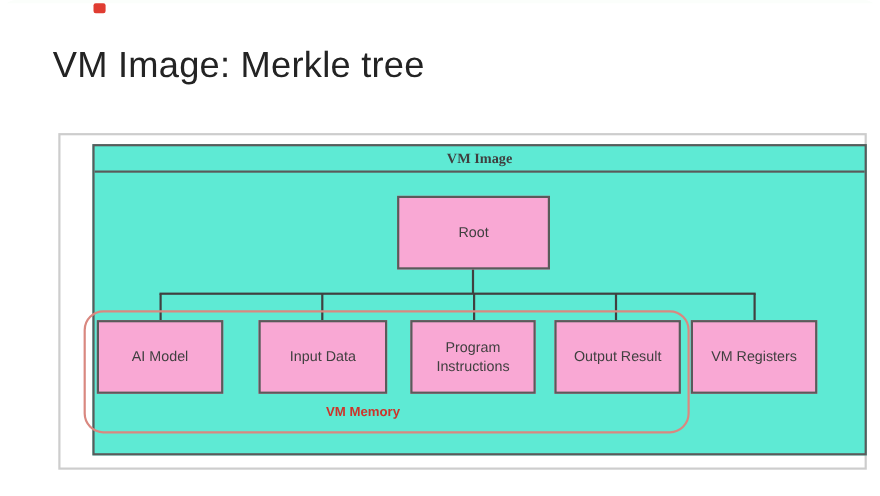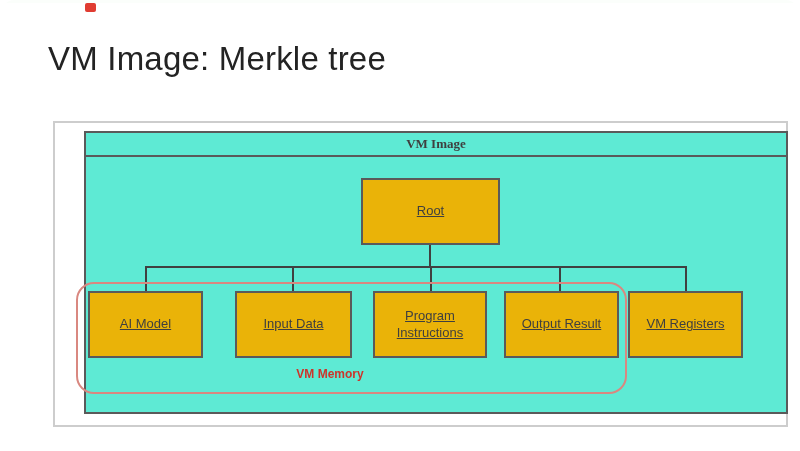--- a/index.html
+++ b/index.html
@@ -49,23 +49,23 @@
     background:transparent;
   }
   .memory-label{
     position:absolute;left:250px;top:367px;width:160px;
     text-align:center;font-size:12px;font-weight:700;
     color:var(--memory-accent,#cc342b);
   }
   
   .node{
     position:absolute;border:2px solid var(--box-border,#5a5a5a);
-    background:#eab308;display:flex;align-items:center;justify-content:center;
+    background:#f9a8d4;display:flex;align-items:center;justify-content:center;
     text-align:center;font-size:13px;color:var(--label-text,#3f3f3f);
-    line-height:1.3;padding:2px;box-sizing:border-box;text-decoration:underline;
+    line-height:1.3;padding:2px;box-sizing:border-box;
   }
   .root-node{left:361px;top:178px;width:139px;height:67px;}
   .child{top:291px;height:67px;}
   .child-1{left:88px;width:115px;}
   .child-2{left:235px;width:117px;}
   .child-3{left:373px;width:114px;}
   .child-4{left:504px;width:115px;}
   .child-5{left:628px;width:115px;text-align:right;}
 </style>
 </head>

